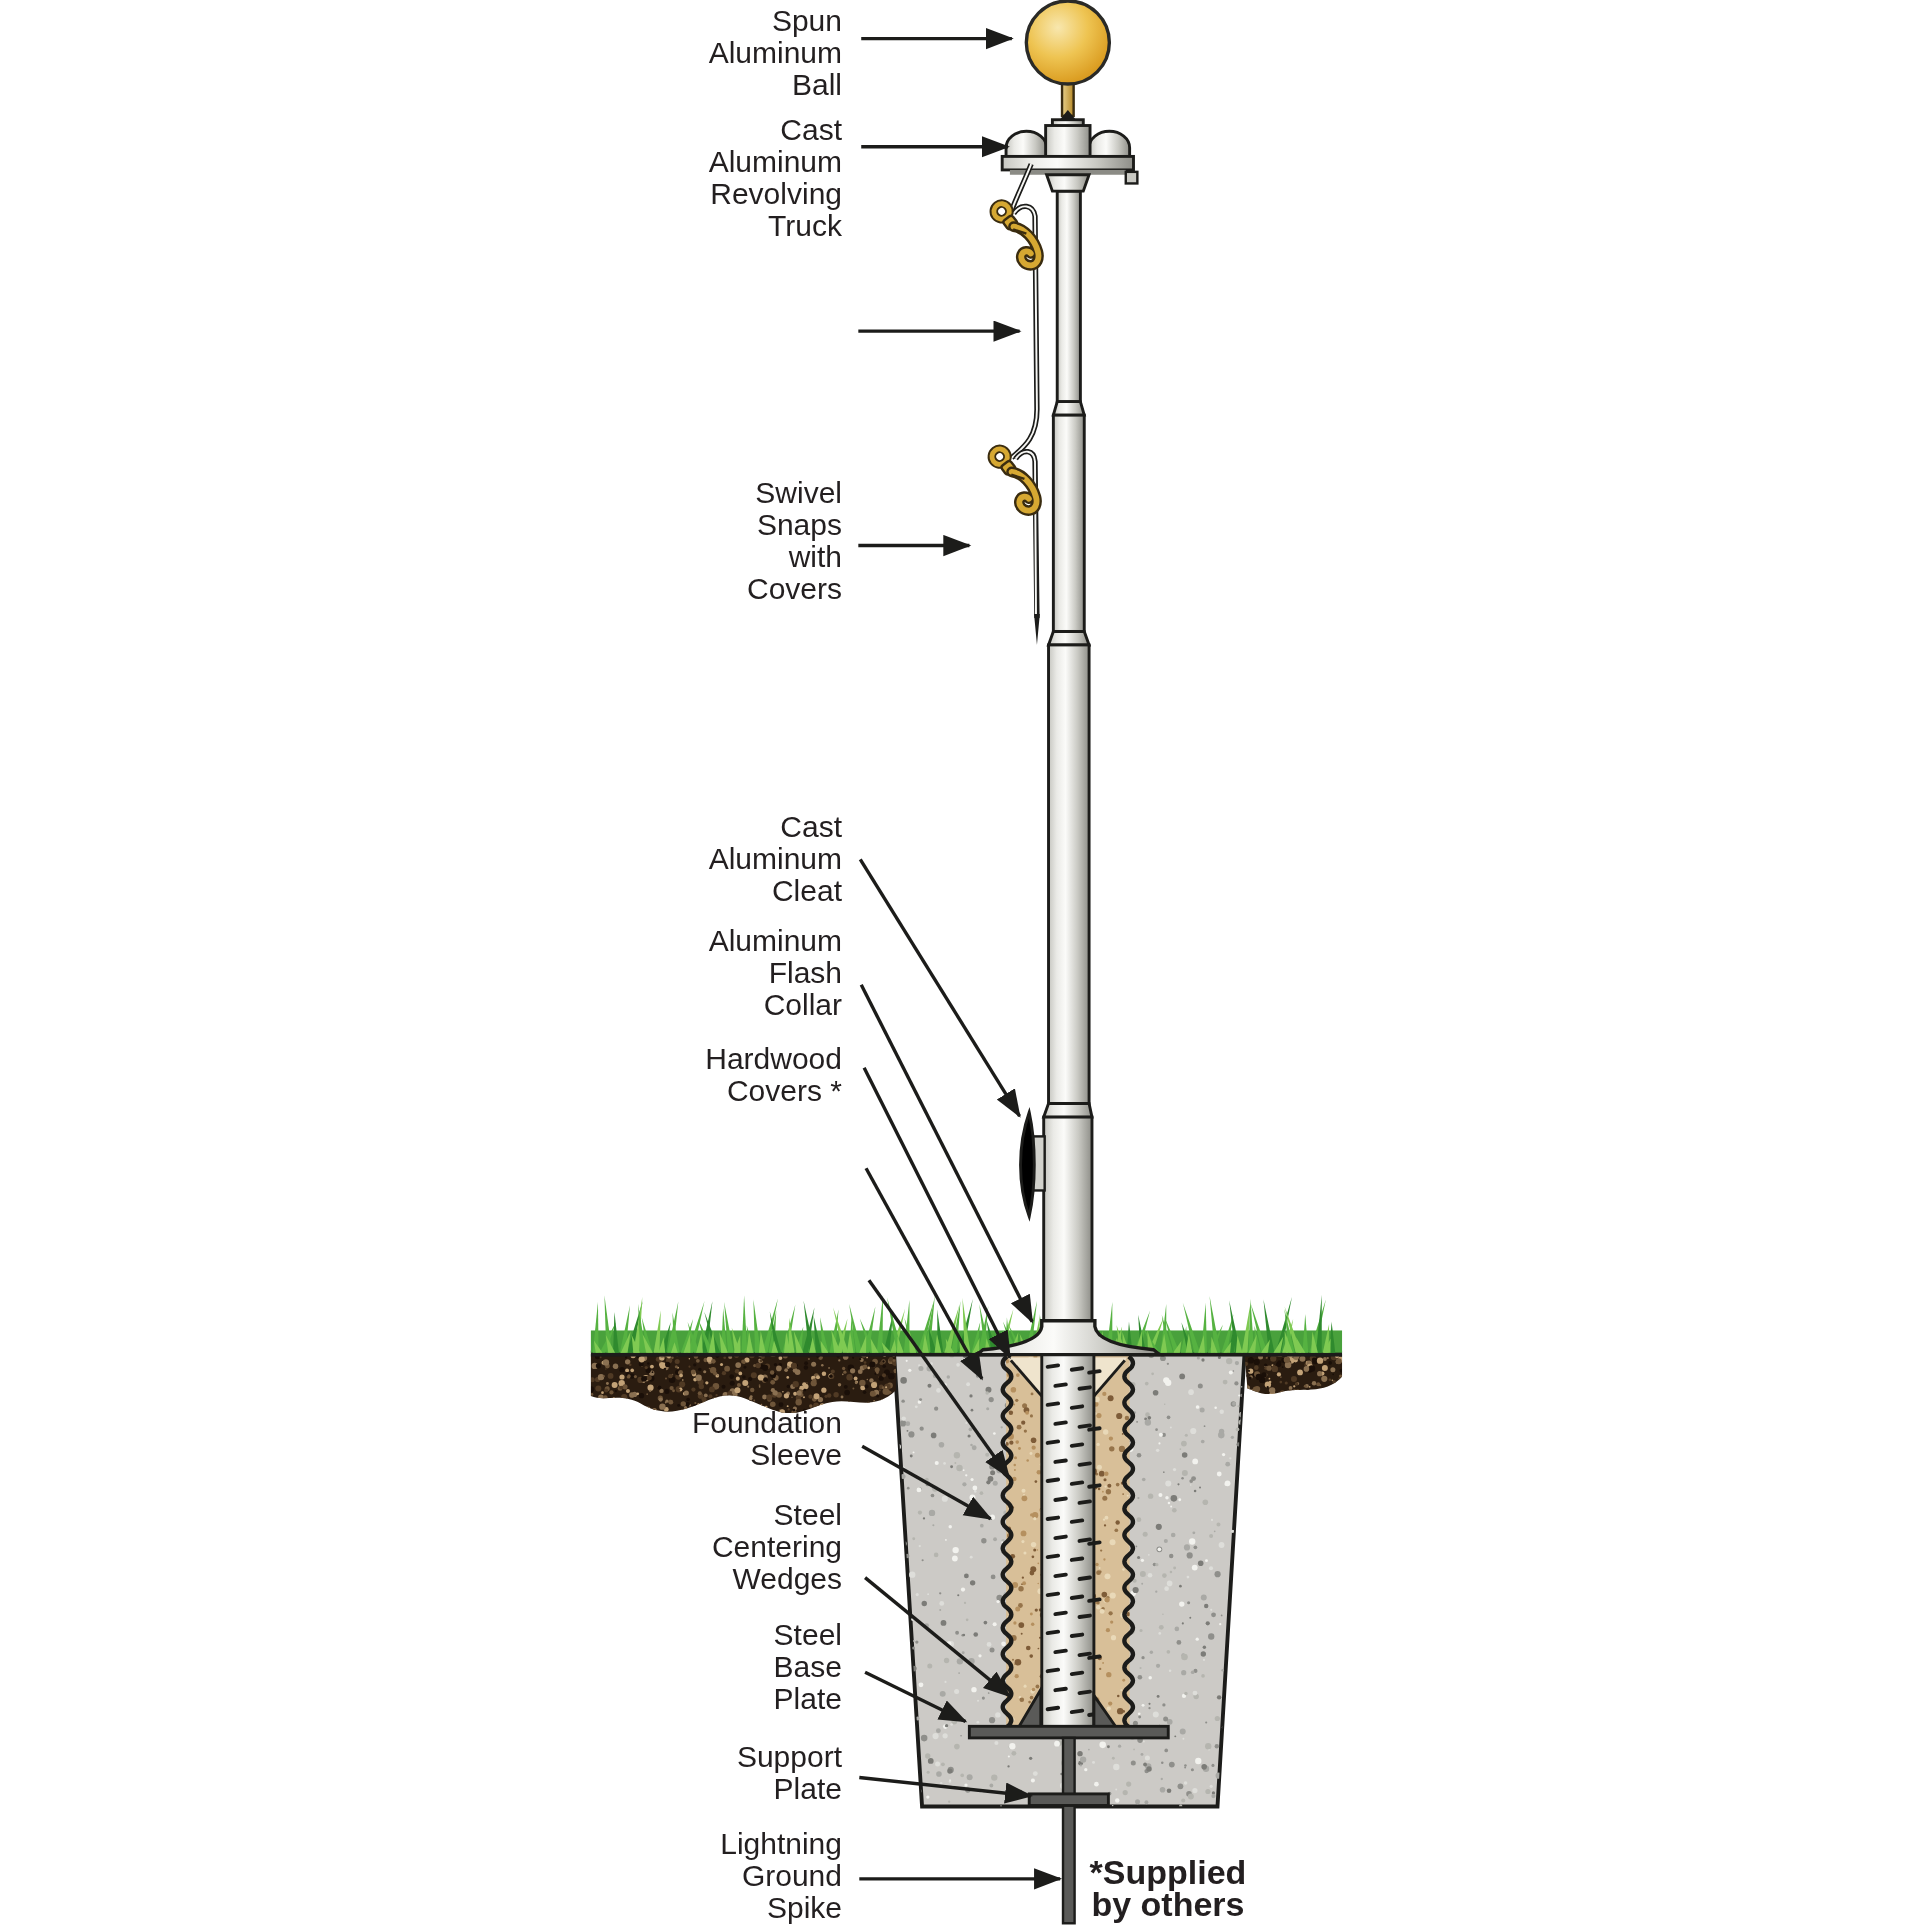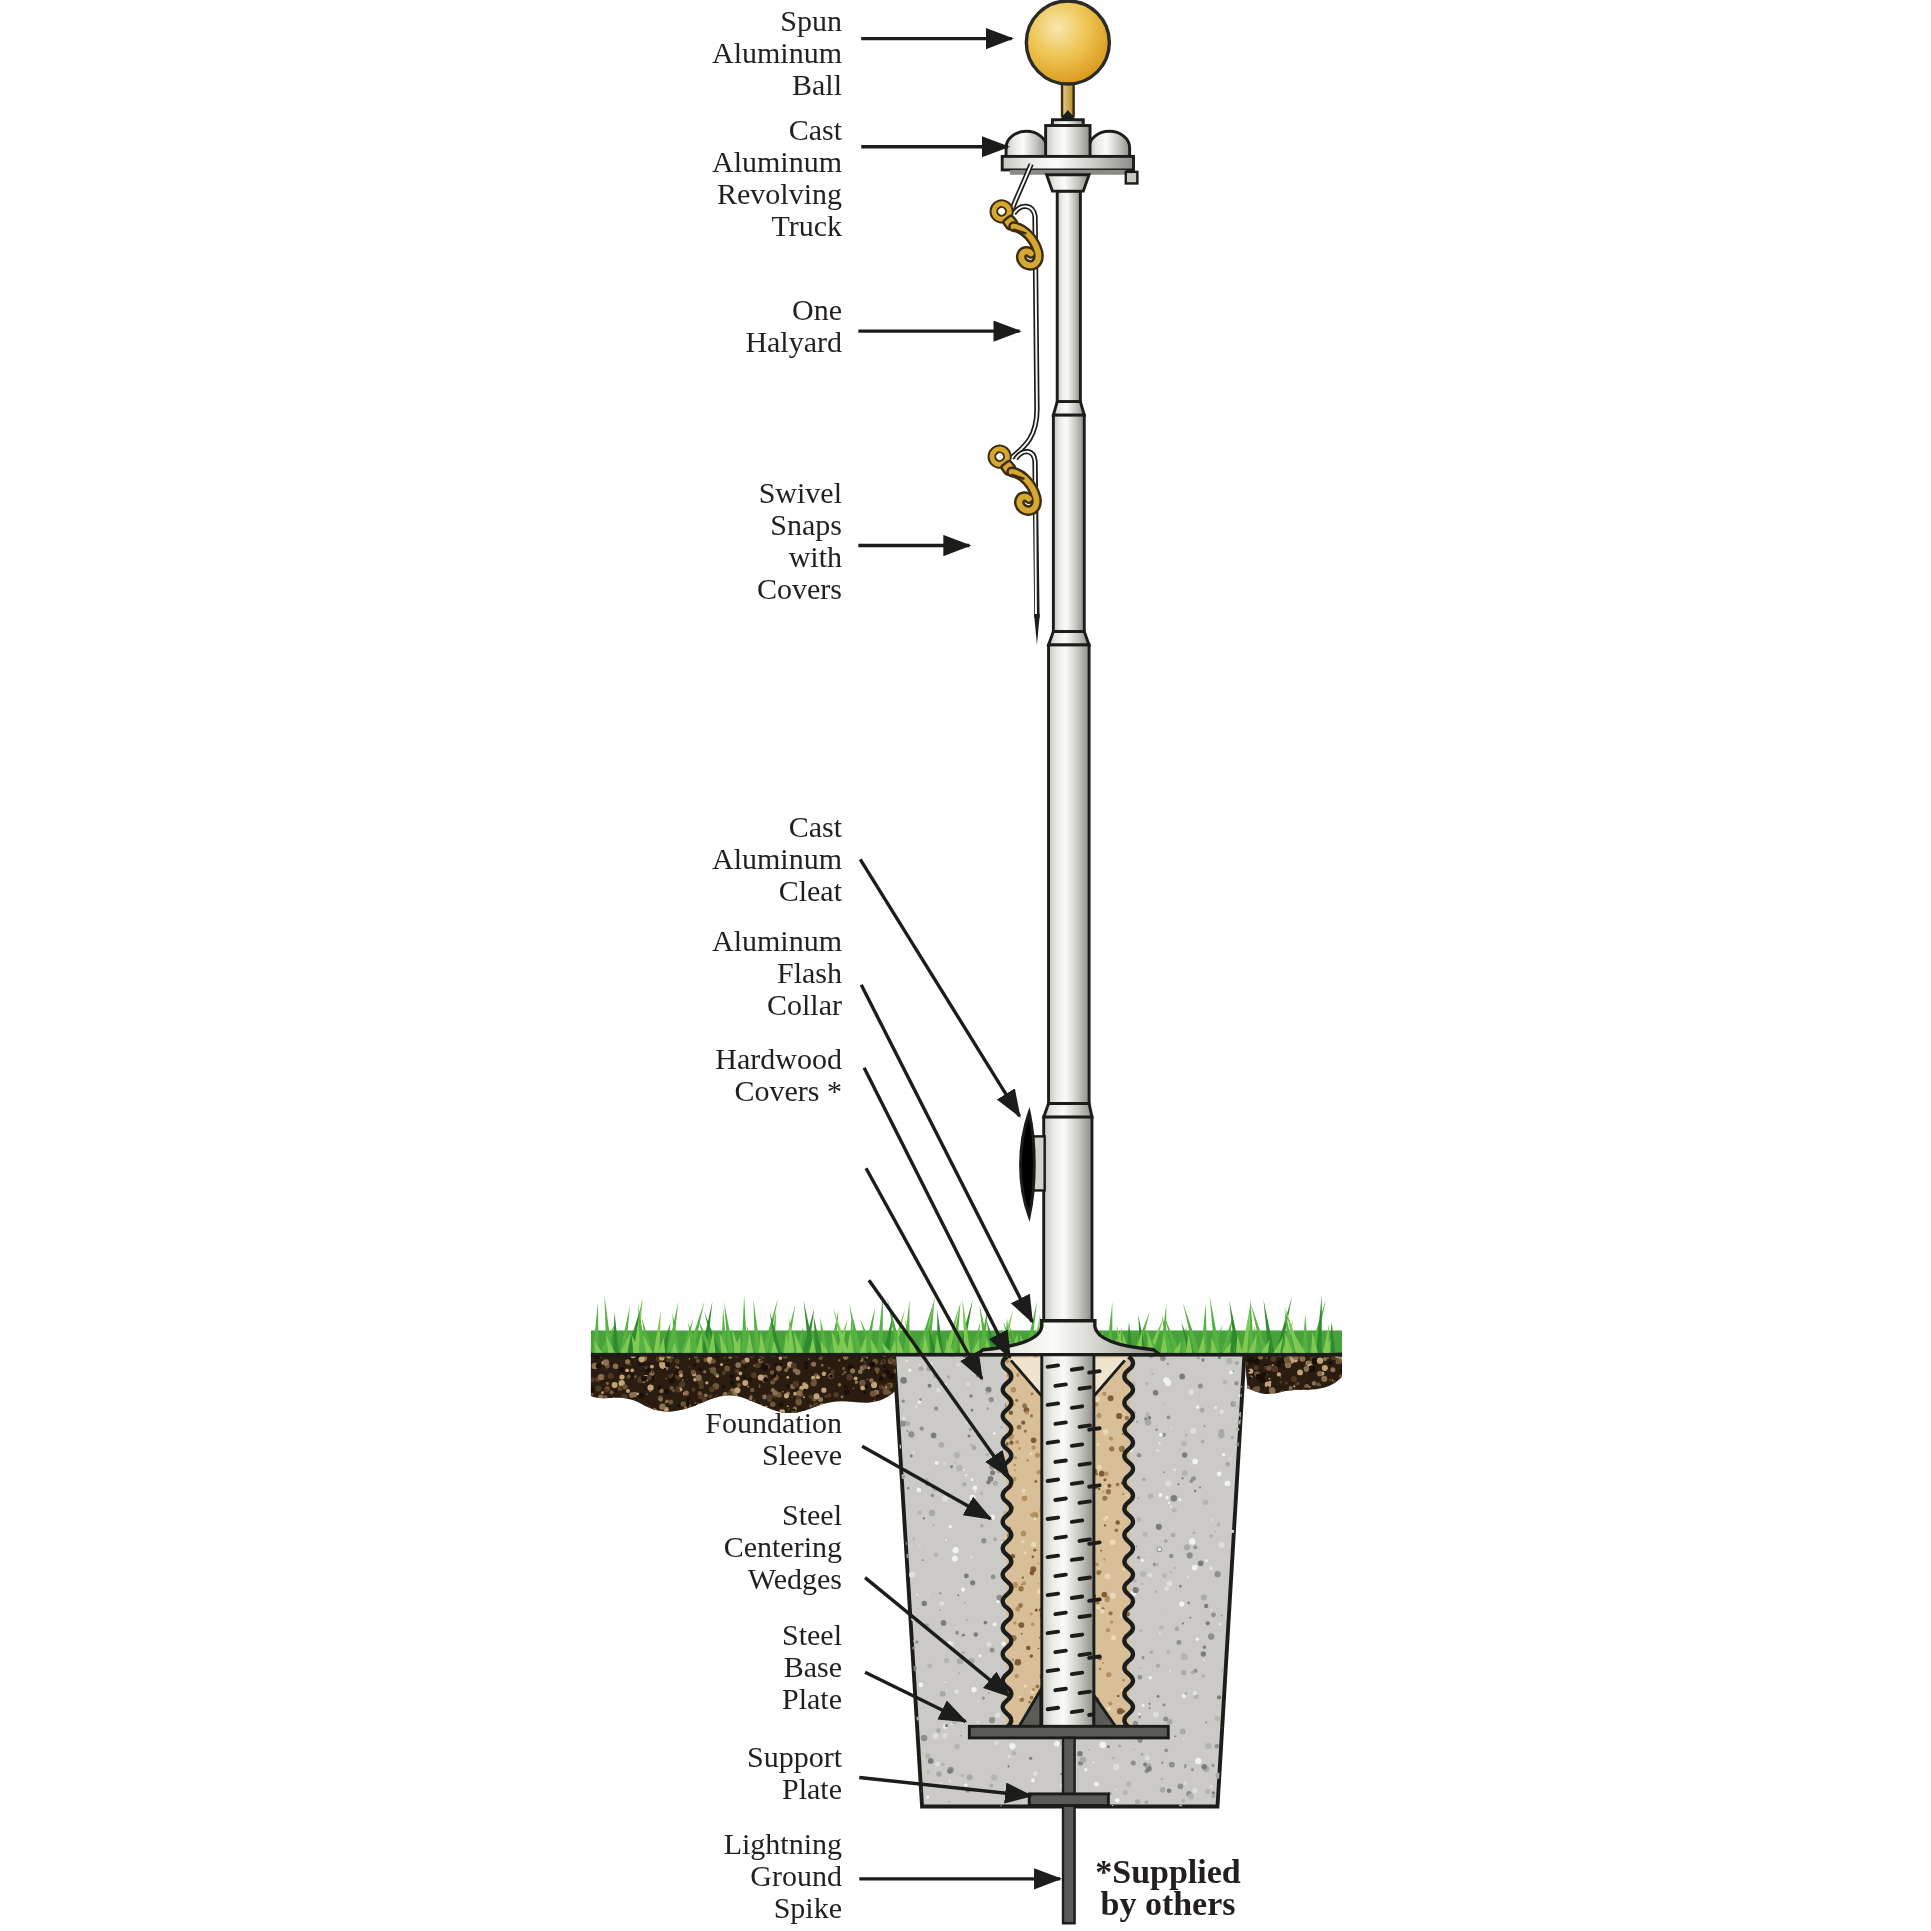--- a/index.html
+++ b/index.html
@@ -1,17 +1,17 @@
 <!DOCTYPE html>
 <html><head>
 <meta charset="utf-8">
 <style>
   html,body{margin:0;padding:0;background:#ffffff;}
   #canvas{position:relative;width:1931px;height:1931px;background:#ffffff;overflow:hidden;
-          font-family:Liberation Serif, serif;}
+          font-family:Liberation Sans, sans-serif;}
   #diagram-svg{position:absolute;left:0;top:0;}
   .lbl{position:absolute;left:456px;width:386px;text-align:right;
        font-size:30px;line-height:32px;color:#231f20;white-space:pre-line;}
   .footnote{position:absolute;left:1079px;top:1856px;width:178px;text-align:center;
        font-size:34px;line-height:32px;font-weight:bold;color:#231f20;white-space:pre-line;}
 </style>
 </head>
 <body>
 
 <div id="canvas">
@@ -2146,22 +2146,20 @@
   </g>
 </svg>
 
 <div class="lbl" style="top:4.8px">Spun
 Aluminum
 Ball</div>
 <div class="lbl" style="top:114px">Cast
 Aluminum
 Revolving
 Truck</div>
-<div class="lbl" style="top:294px">One
-Halyard</div>
 <div class="lbl" style="top:477px">Swivel
 Snaps
 with
 Covers</div>
 <div class="lbl" style="top:811px">Cast
 Aluminum
 Cleat</div>
 <div class="lbl" style="top:925px">Aluminum
 Flash
 Collar</div>

